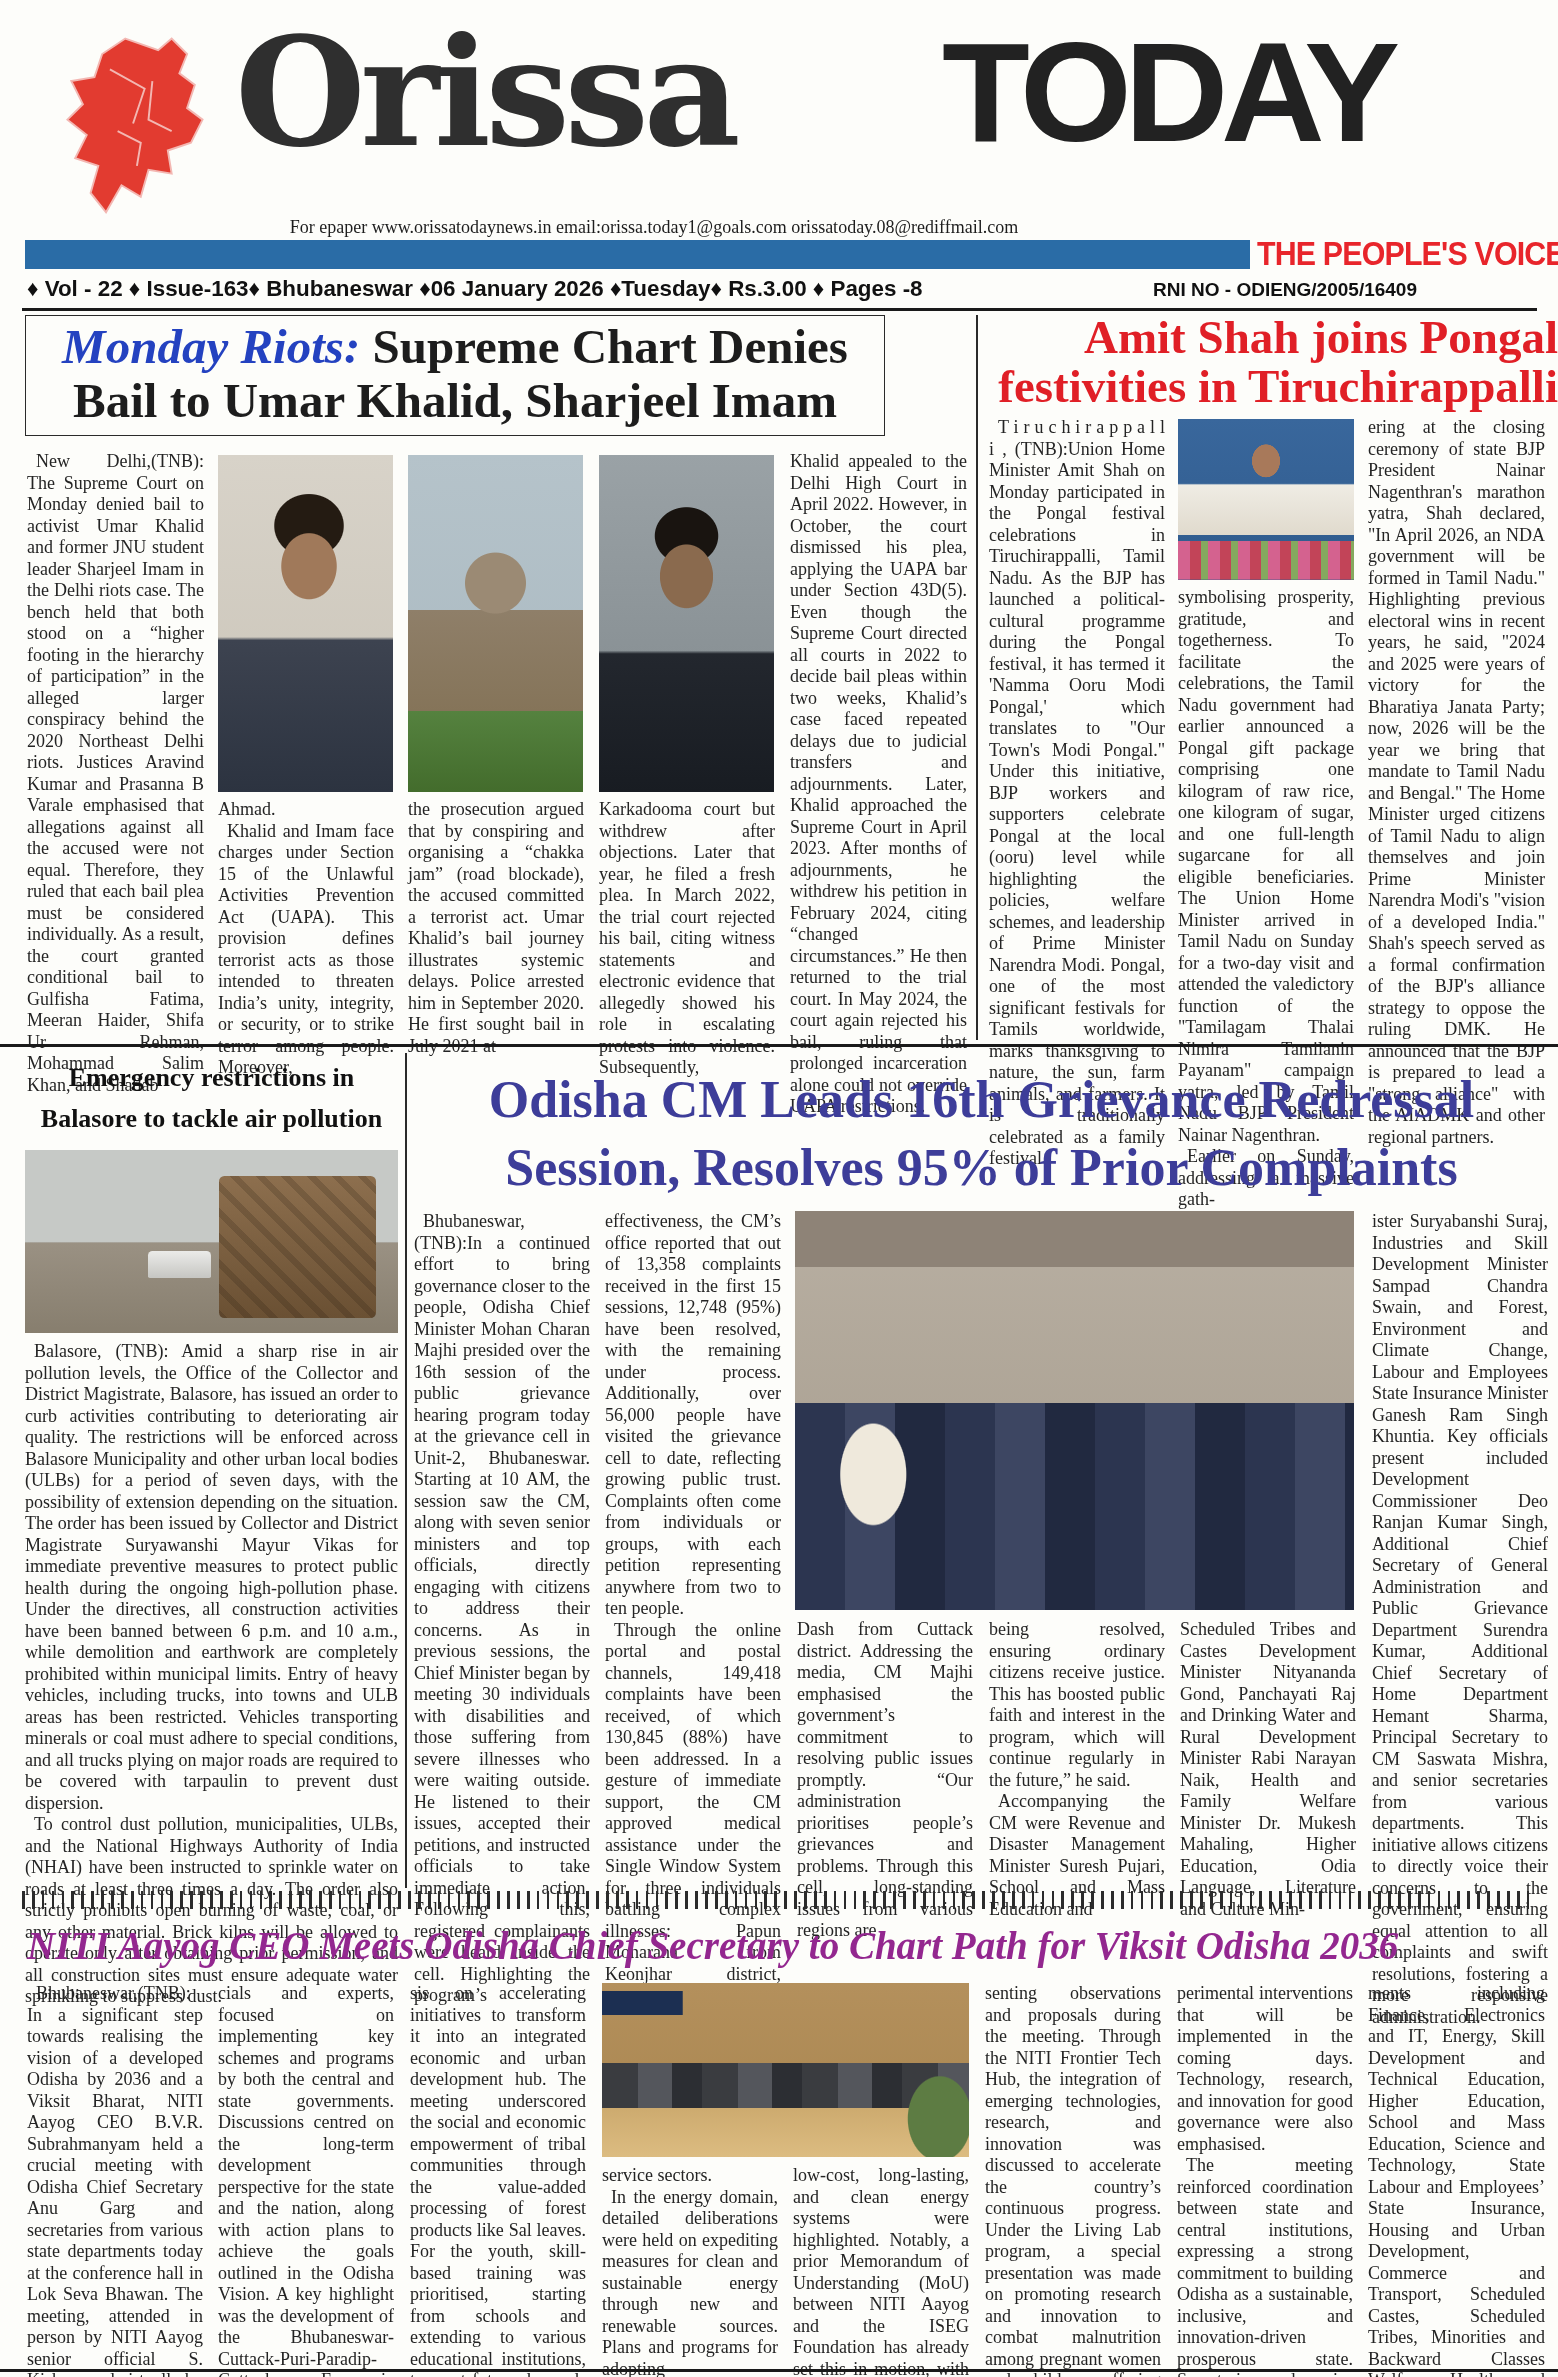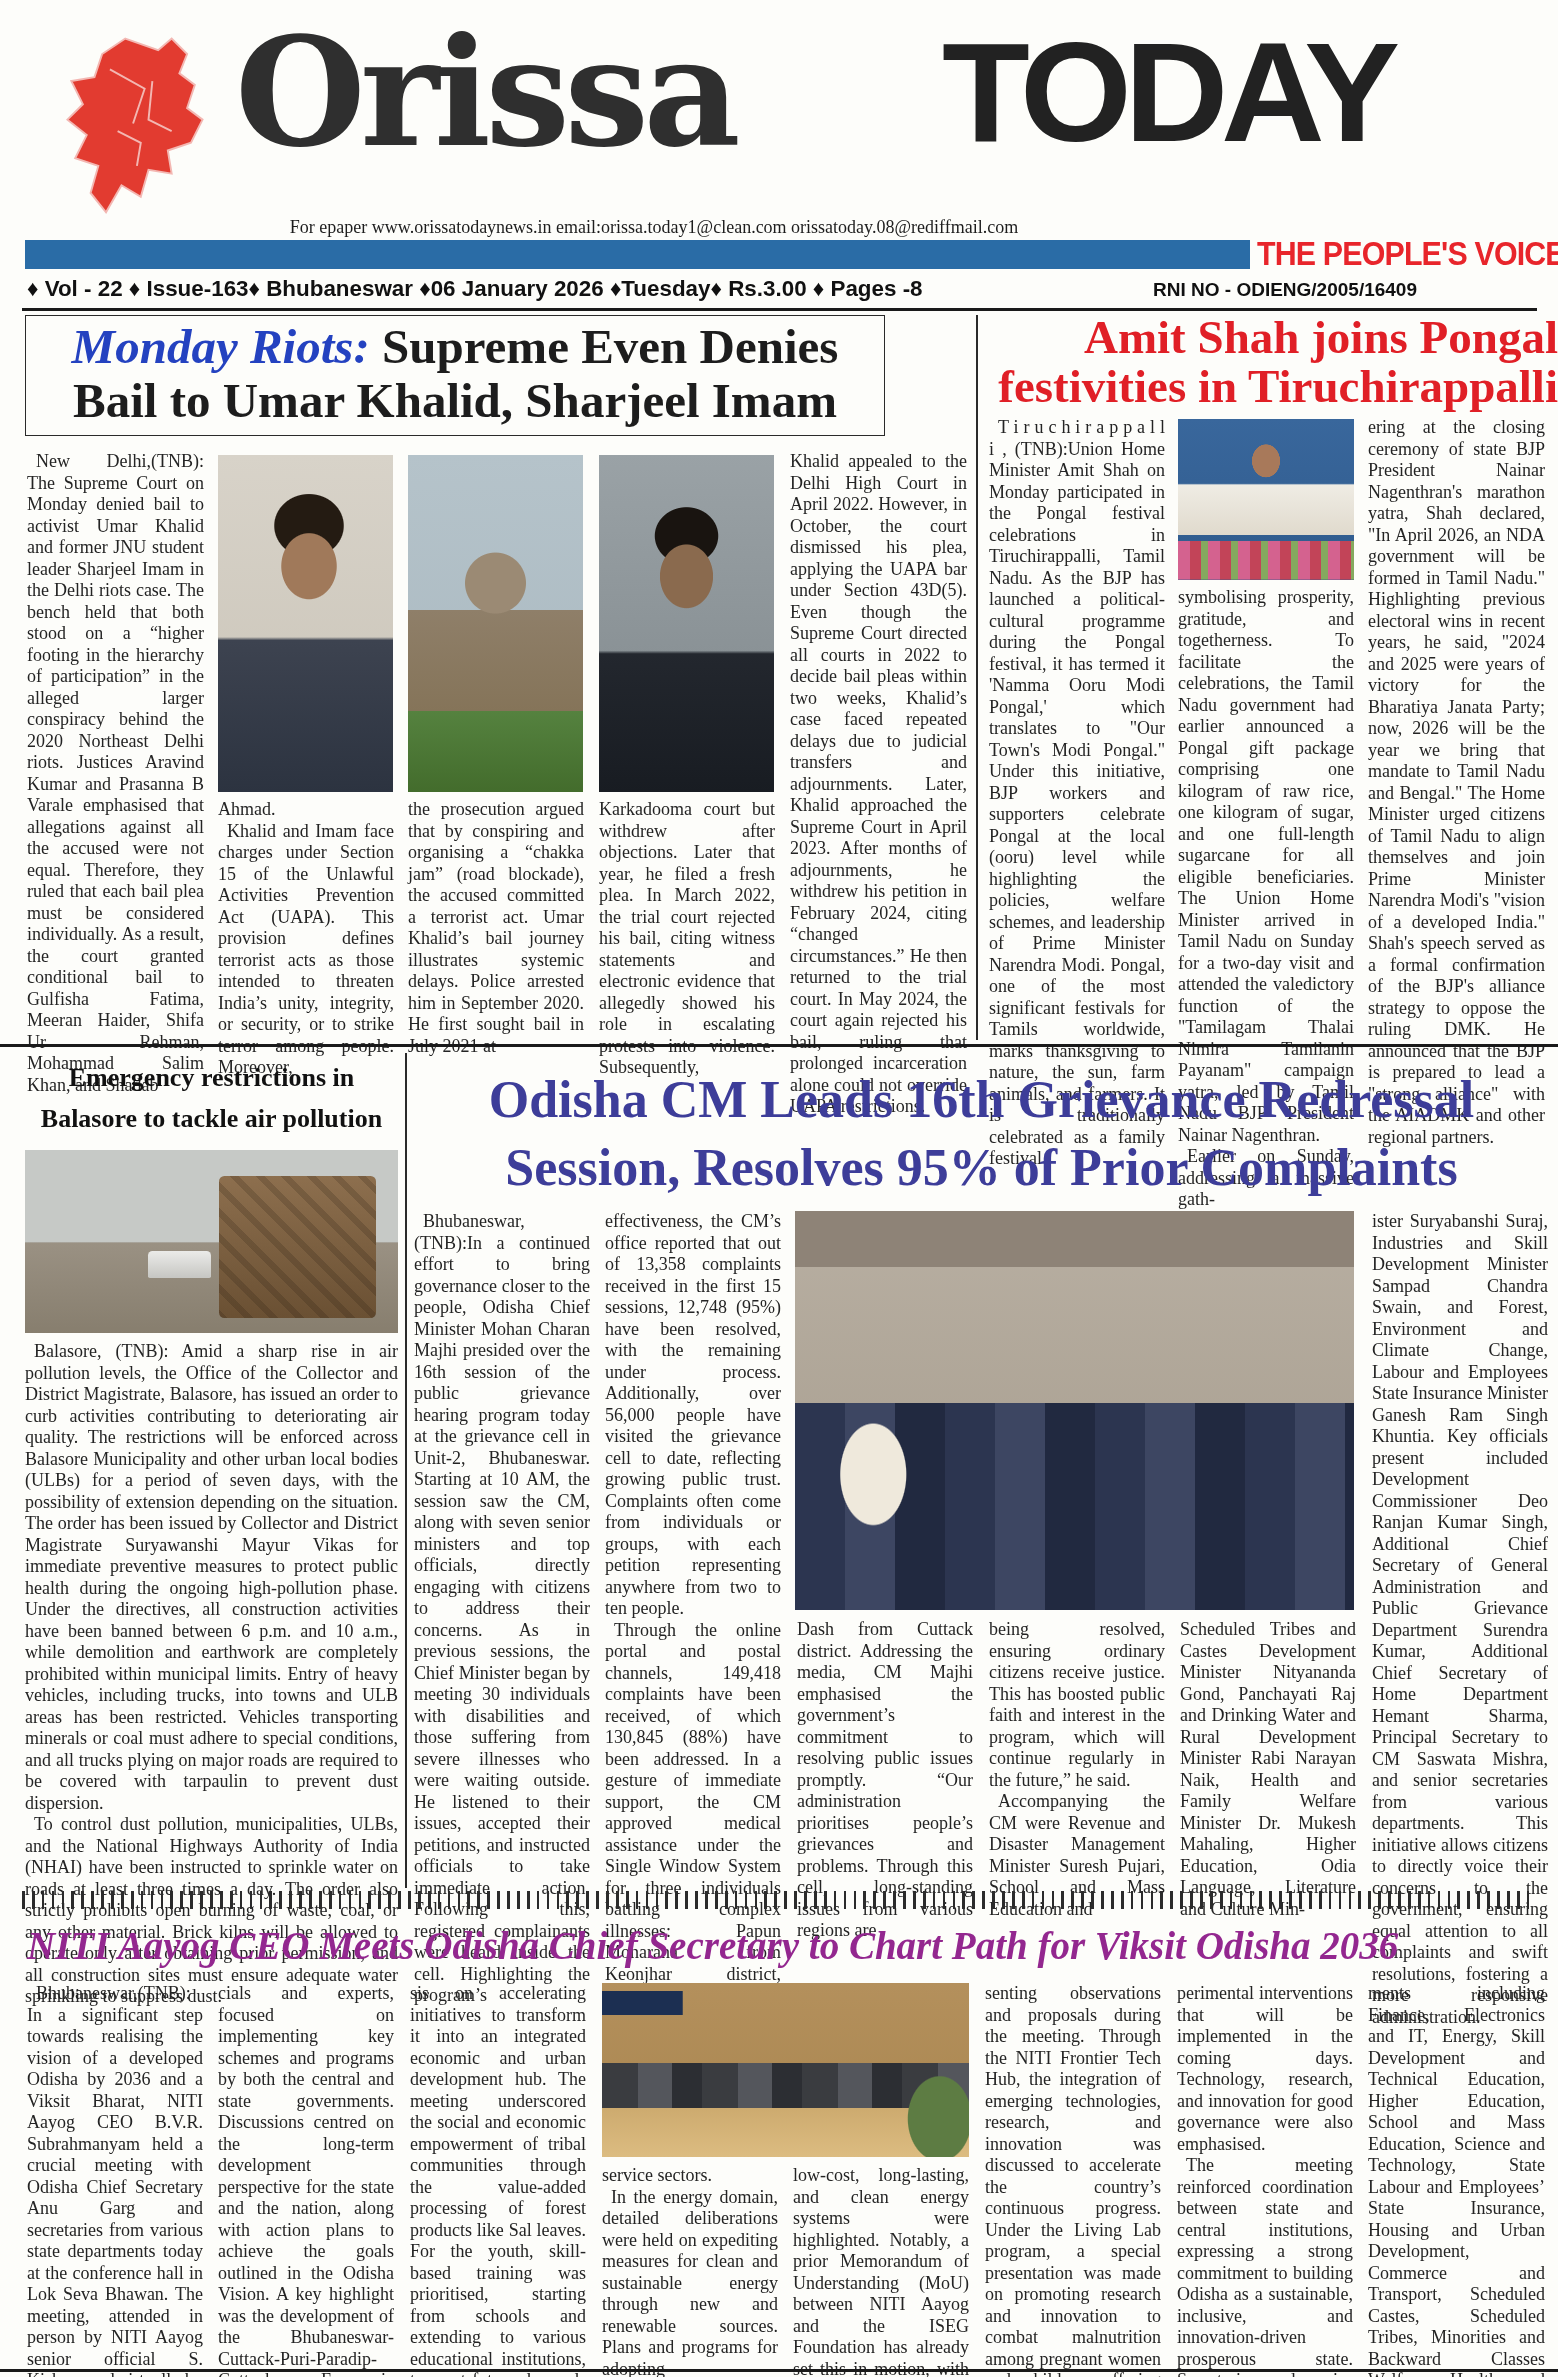--- a/index.html
+++ b/index.html
@@ -88,29 +88,29 @@
 <div class="page">
 
   <div class="map-odisha">
     <svg viewBox="0 0 100 110" width="193" height="224">
       <path d="M38 4 L55 10 L62 4 L70 12 L66 22 L74 28 L70 40 L78 46 L72 58 L60 62 L62 74 L50 72 L46 86 L36 80 L28 94 L20 84 L24 70 L12 66 L18 54 L8 46 L16 38 L10 26 L22 24 L26 12 Z" fill="#e23b30" stroke="#f3b7b2" stroke-width="1"></path>
       <path d="M30 20 L48 30 L42 48 M52 26 L50 46 L62 52 M34 52 L46 58 L44 70" fill="none" stroke="#f3b7b2" stroke-width="1"></path>
     </svg>
   </div>
   <div class="title-script">Orissa</div>
   <div class="title-bold">TODAY</div>
-  <div class="epaper">For epaper www.orissatodaynews.in email:orissa.today1@clean.com orissatoday.08@rediffmail.com</div>
+  <div class="epaper">For epaper www.orissatodaynews.in email:orissa.today1@goals.com orissatoday.08@rediffmail.com</div>
   <div class="bluebar"></div>
   <div class="tagline">THE PEOPLE'S VOICE</div>
   <div class="inforow">♦ Vol - 22    ♦ Issue-163♦ Bhubaneswar    ♦06 January 2026    ♦Tuesday♦  Rs.3.00   ♦  Pages -8</div>
   <div class="rni">RNI NO - ODIENG/2005/16409</div>
   <div class="toprule"></div>
 
   <div class="hl-delhi-box">
-    <span class="kicker">Monday Riots:</span><span> Supreme Even Denies</span><br>
+    <span class="kicker">Monday Riots:</span><span> Supreme Chart Denies</span><br>
     <span>Bail to Umar Khalid, Sharjeel Imam</span>
   </div>
   <div class="vrule" style="left:976px;top:315px;height:725px;"></div>
 
   <div class="photo ph-umar" style="left:218px;top:455px;width:175px;height:337px;"></div>
   <div class="photo ph-court" style="left:408px;top:455px;width:175px;height:337px;"></div>
   <div class="photo ph-sharjeel" style="left:599px;top:455px;width:175px;height:337px;"></div>
 
   <div class="col" style="left:27px;top:451px;width:177px;height:584px;"> New Delhi,(TNB): The Supreme Court on Monday denied bail to activist Umar Khalid and former JNU student leader Sharjeel Imam in the Delhi riots case.  The bench held that both stood on a “higher footing in the hierarchy of participation” in the alleged larger conspiracy behind the 2020 Northeast Delhi riots.  Justices Aravind Kumar and Prasanna B Varale emphasised that allegations against all the accused were not equal. Therefore, they ruled that each bail plea must be considered individually. As a result, the court granted conditional bail to Gulfisha Fatima, Meeran Haider, Shifa Ur Rehman, Mohammad Salim Khan, and Shadab</div>
   <div class="col" style="left:218px;top:799px;width:176px;height:236px;">Ahmad.

